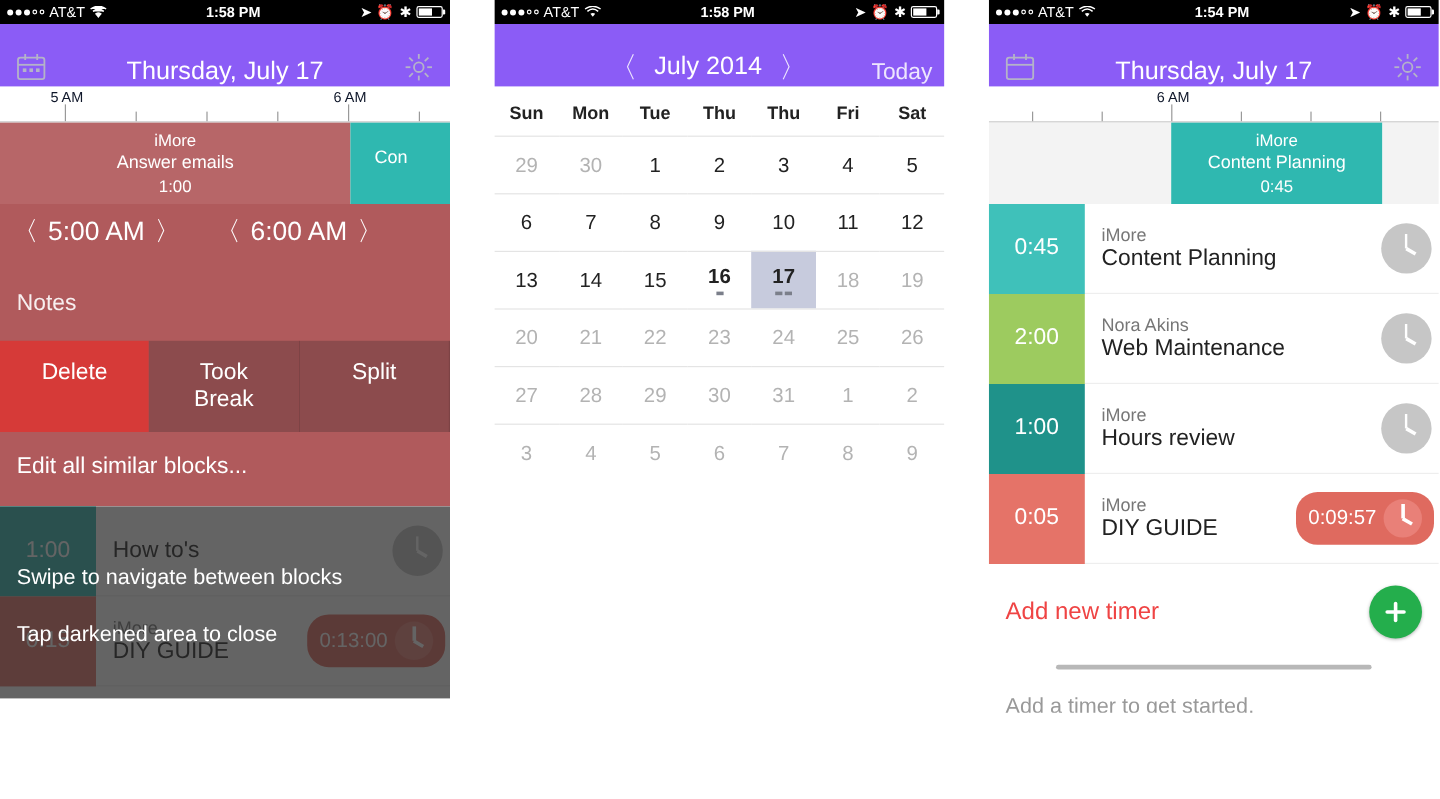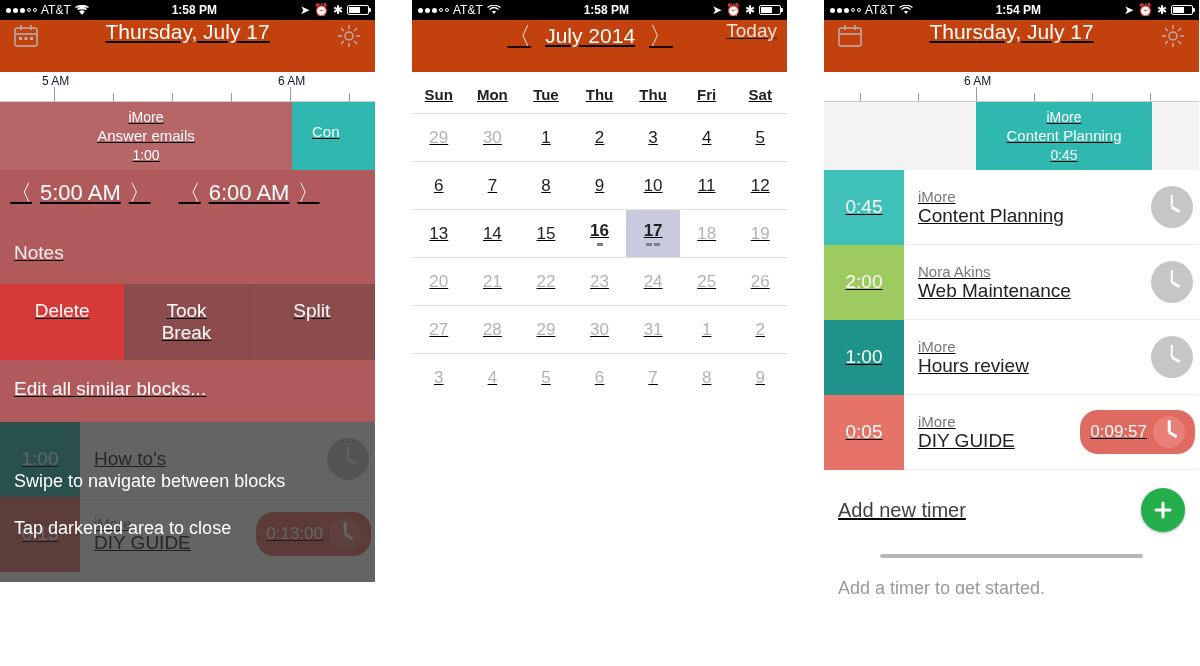--- a/index.html
+++ b/index.html
@@ -1,30 +1,30 @@
 <!DOCTYPE html>
 <html><head>
 <meta charset="utf-8">
 <style>
   * { box-sizing: border-box; margin: 0; padding: 0; font-family: -apple-system, "Helvetica Neue", Arial, sans-serif; }
   body { background: #fff; width: 1200px; height: 666px; overflow: hidden; display: flex; gap: 37px; }
-  .phone { width: 375px; height: 594px; background: #fff; position: relative; overflow: hidden; font-weight: 300; text-decoration: underline; }
+  .phone { width: 375px; height: 594px; background: #fff; position: relative; overflow: hidden; font-weight: 300; }
 
   
   .status-bar { height: 20px; background: #000; color: #fff; display: flex; align-items: center; justify-content: space-between; padding: 0 6px; font-size: 12px; }
   .status-left, .status-right { display: flex; align-items: center; gap: 4px; }
   .signal-dots { display: flex; gap: 2px; align-items: center; }
   .signal-dots span { width: 5px; height: 5px; border-radius: 50%; background: #fff; }
   .signal-dots span.empty { background: transparent; border: 1px solid #fff; width:4px; height:4px; }
   .battery { width: 22px; height: 10px; border: 1px solid #fff; border-radius: 2px; position: relative; }
   .battery::after { content:''; position:absolute; right:-3px; top:2px; width:2px; height:4px; background:#fff; border-radius:0 1px 1px 0; }
   .battery .fill { position:absolute; left:1px; top:1px; bottom:1px; width:55%; background:#fff; }
 
   
-  .nav-bar { height: 52px; background: #c2410c; color: #fff; display: flex; align-items: flex-start; justify-content: space-between; padding: 0 10px; font-size: 21px; font-weight: 300; }
+  .nav-bar { height: 52px; background: #8b5cf6; color: #fff; display: flex; align-items: flex-end; justify-content: space-between; padding: 0 10px; font-size: 21px; font-weight: 300; }
   .nav-icon { width: 32px; height: 32px; display:flex; align-items:center; justify-content:center; opacity: .9; }
   .nav-center { display:flex; align-items:center; gap: 14px; }
   .nav-chev { font-size: 24px; opacity:.85; }
   .nav-today { font-size: 19px; opacity:.85; }
 
   
   .ruler { height: 30px; position: relative; border-bottom:1px solid #ccc; }
   .ruler .label { position:absolute; top:2px; font-size:12px; color:#0f172a; }
   .ruler .tick { position:absolute; bottom:0; width:1px; height:8px; background:#999; }
   .ruler .tick.big { height:14px; }
@@ -72,21 +72,21 @@
   .cal-grid { }
   .cal-row { display:flex; }
   .cal-row .cell { flex:1; height:48px; display:flex; flex-direction:column; align-items:center; justify-content:center; font-size:17px; color:#222; border-top:1px solid #e4e4e4; }
   .cal-row .cell.dim { color:#b3b3b3; }
   .cal-row .cell.sel { background:#c7cbdd; font-weight:600; }
   .cal-row .cell.bold { font-weight:600; }
   .cell .marks { height:4px; margin-top:2px; display:flex; gap:2px; }
   .cell .marks span { width:6px; height:3px; background:#7b7f8a; }
 
   
-  .add-row { padding: 18px 14px 20px; font-size:20px; color:#404040; display:flex; justify-content:space-between; align-items:center;}
+  .add-row { padding: 18px 14px 20px; font-size:20px; color:#ef4444; display:flex; justify-content:space-between; align-items:center;}
   .plus-btn { width:44px; height:44px; border-radius:50%; background:#24ae4c; display:flex; align-items:center; justify-content:center; box-shadow:0 1px 3px rgba(0,0,0,.3); }
   .plus-btn svg { width:22px; height:22px; }
   .scrollind { height:4px; background:#b8b8b8; border-radius:3px; margin: 2px auto; width:70%; }
   .hint { padding: 18px 14px 8px; color:#999; font-size:18px; }
 
   svg { display:block; }
 </style>
 </head>
 <body>
 

